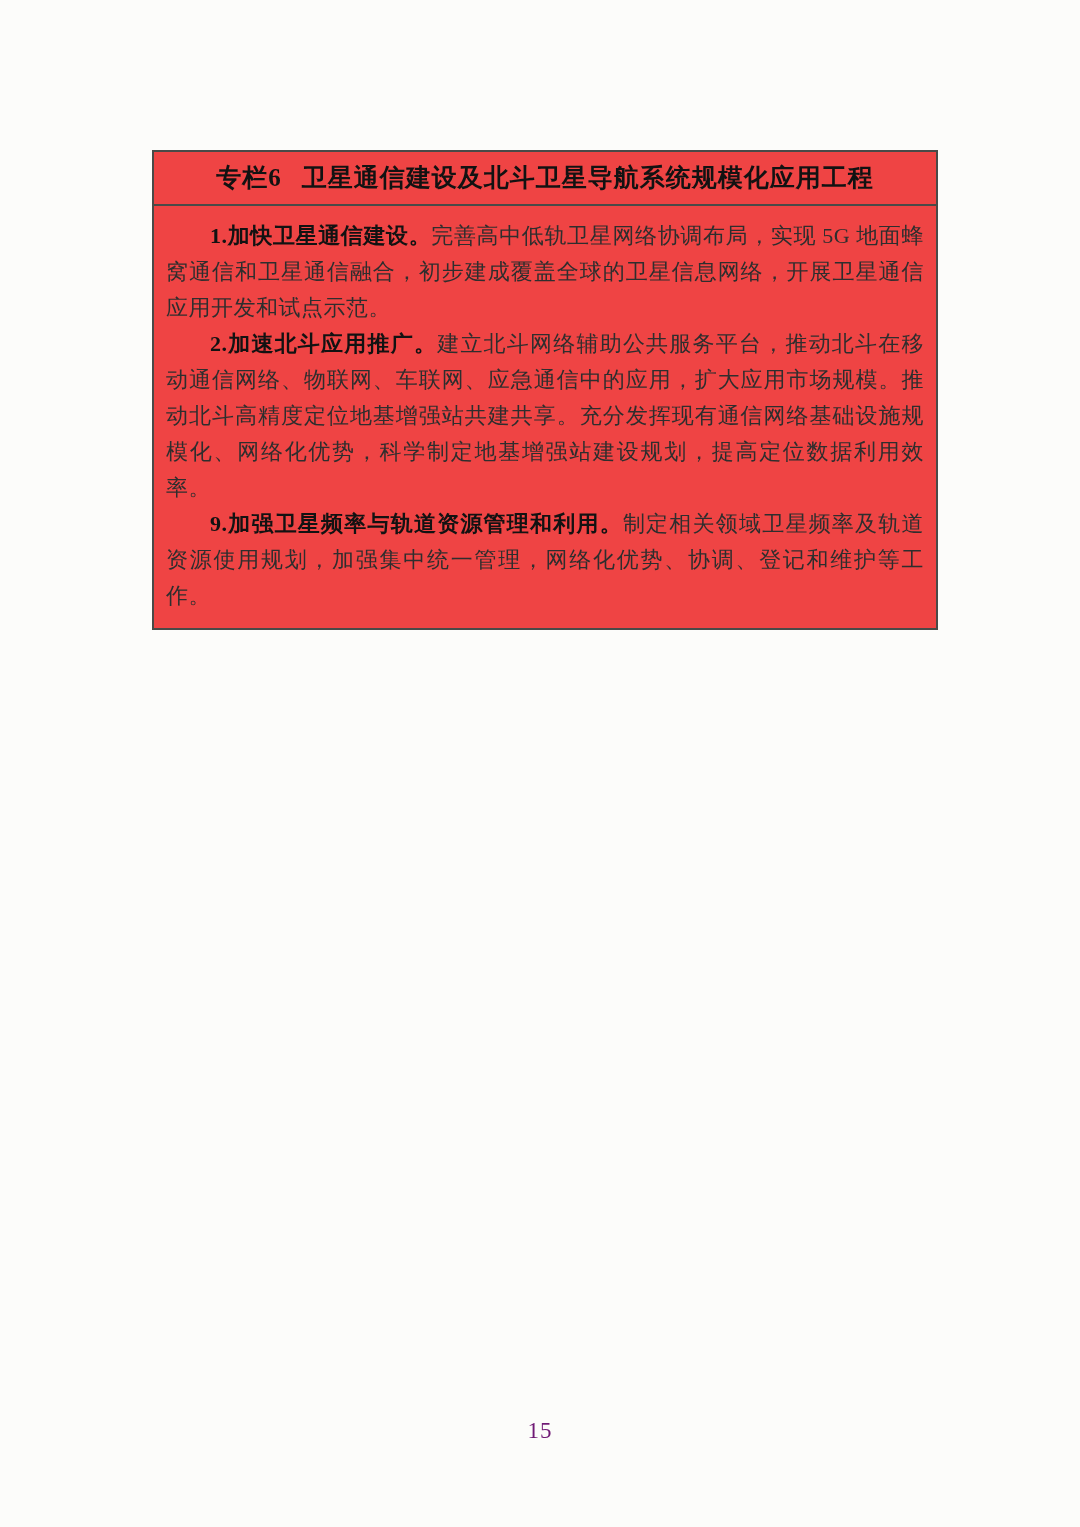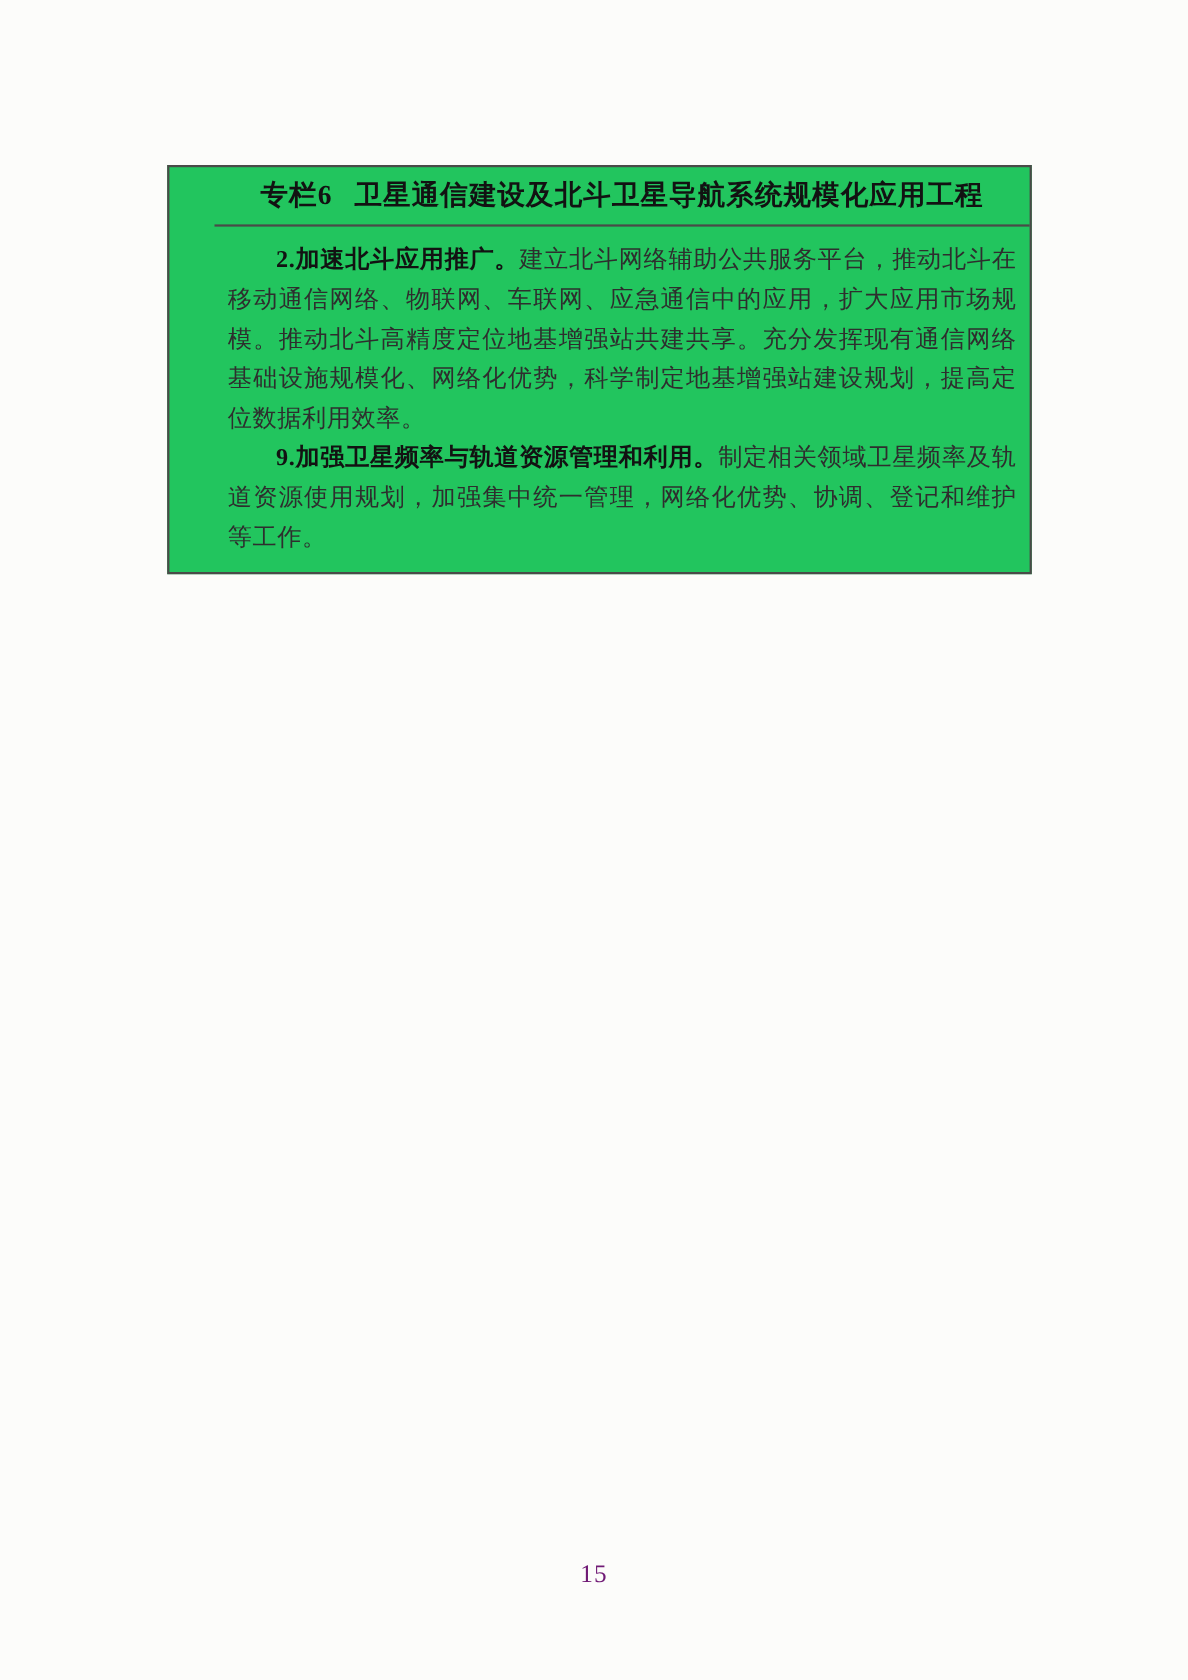--- a/index.html
+++ b/index.html
@@ -25,22 +25,21 @@
     text-indent: 2em;
   }
   .para .lead {
     font-weight: bold;
     color: #121212;
   }
   .callout {
     border: 2px solid #4a4a48;
     margin-top: 8px;
     margin-bottom: 17px;
-    background: #22c55e;
-    padding-left: 41px;
+    background: #ef4444;
   }
   .callout-title {
     font-size: 25px;
     line-height: 30px;
     font-weight: bold;
     color: #121212;
     text-align: center;
     letter-spacing: 1px;
     padding: 11px 6px;
     border-bottom: 2px solid #4a4a48;
@@ -74,20 +73,21 @@
 <body>
 
 <div class="content">
 
 
   <div class="callout">
     <div class="callout-title">
       <span class="box-label">专栏6</span><span>卫星通信建设及北斗卫星导航系统规模化应用工程</span>
     </div>
     <div class="callout-body">
+      <p class="callout-item"><span class="lead">1.加快卫星通信建设。</span><span>完善高中低轨卫星网络协调布局，实现 5G 地面蜂窝通信和卫星通信融合，初步建成覆盖全球的卫星信息网络，开展卫星通信应用开发和试点示范。</span></p>
       <p class="callout-item"><span class="lead">2.加速北斗应用推广。</span><span>建立北斗网络辅助公共服务平台，推动北斗在移动通信网络、物联网、车联网、应急通信中的应用，扩大应用市场规模。推动北斗高精度定位地基增强站共建共享。充分发挥现有通信网络基础设施规模化、网络化优势，科学制定地基增强站建设规划，提高定位数据利用效率。</span></p>
       <p class="callout-item"><span class="lead">9.加强卫星频率与轨道资源管理和利用。</span><span>制定相关领域卫星频率及轨道资源使用规划，加强集中统一管理，网络化优势、协调、登记和维护等工作。</span></p>
     </div>
   </div>
 
 
 </div>
 
 <div class="page-number">15</div>
 

